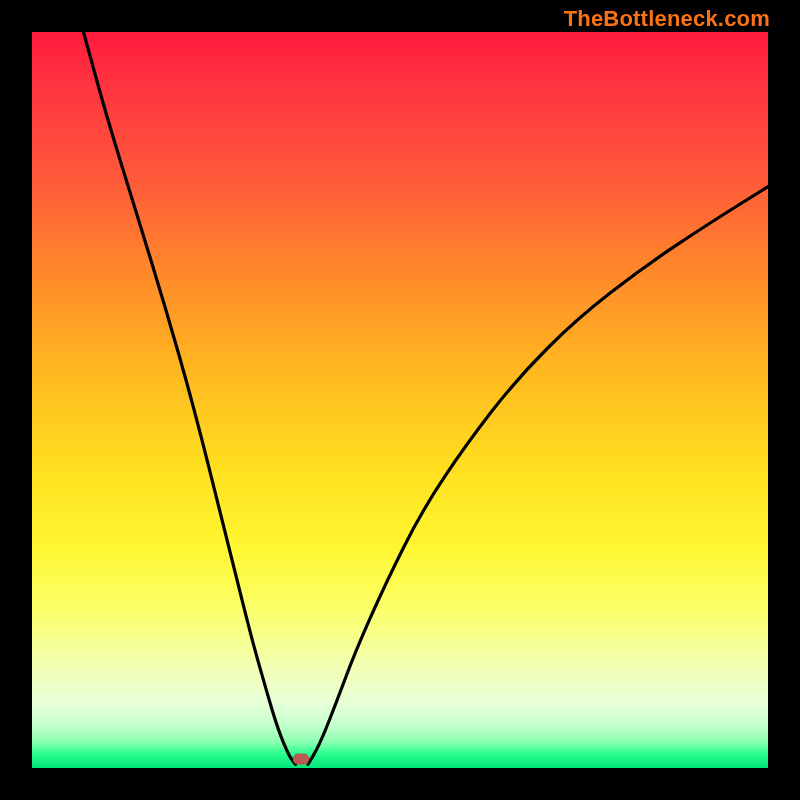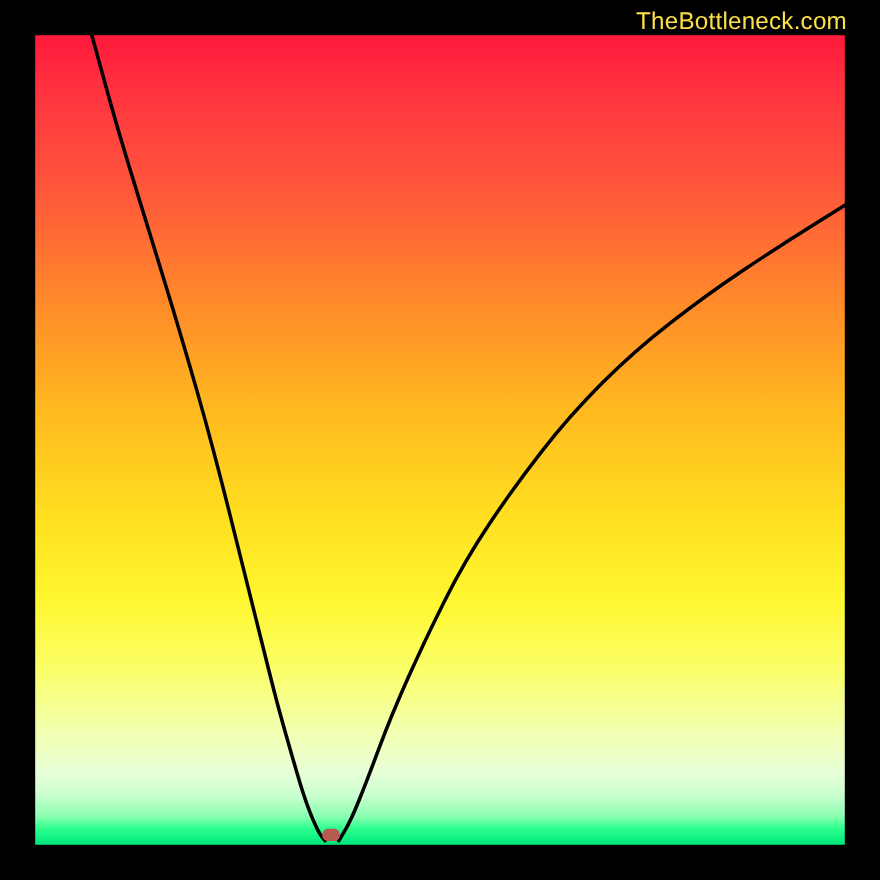--- a/index.html
+++ b/index.html
@@ -40,24 +40,24 @@
       #c8ffce 94%,
       #8affb0 96.5%,
       #2eff8f 98%,
       #00e57a 100%
     );
   }
   .watermark {
     position: absolute;
     top: 6px;
     right: 30px;
-    color: #fde047;
+    color: #f97316;
     font-size: 22px;
     letter-spacing: 0.2px;
-    font-weight: 400;
+    font-weight: 700;
   }
   svg.curve {
     position: absolute;
     left: 0;
     top: 0;
     width: 736px;
     height: 736px;
     overflow: visible;
   }
   .curve path {

